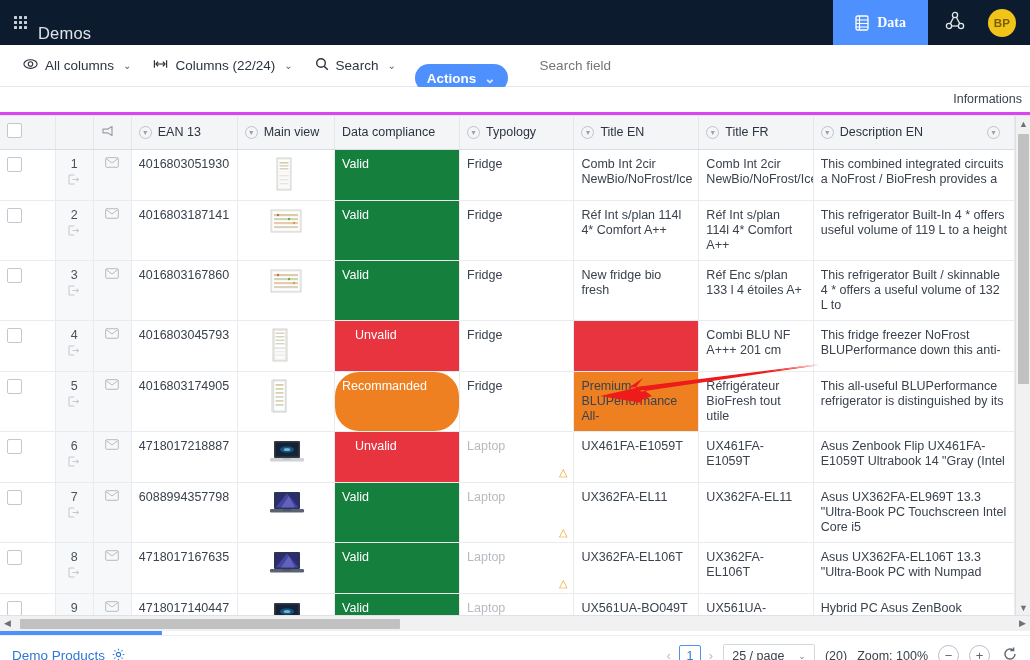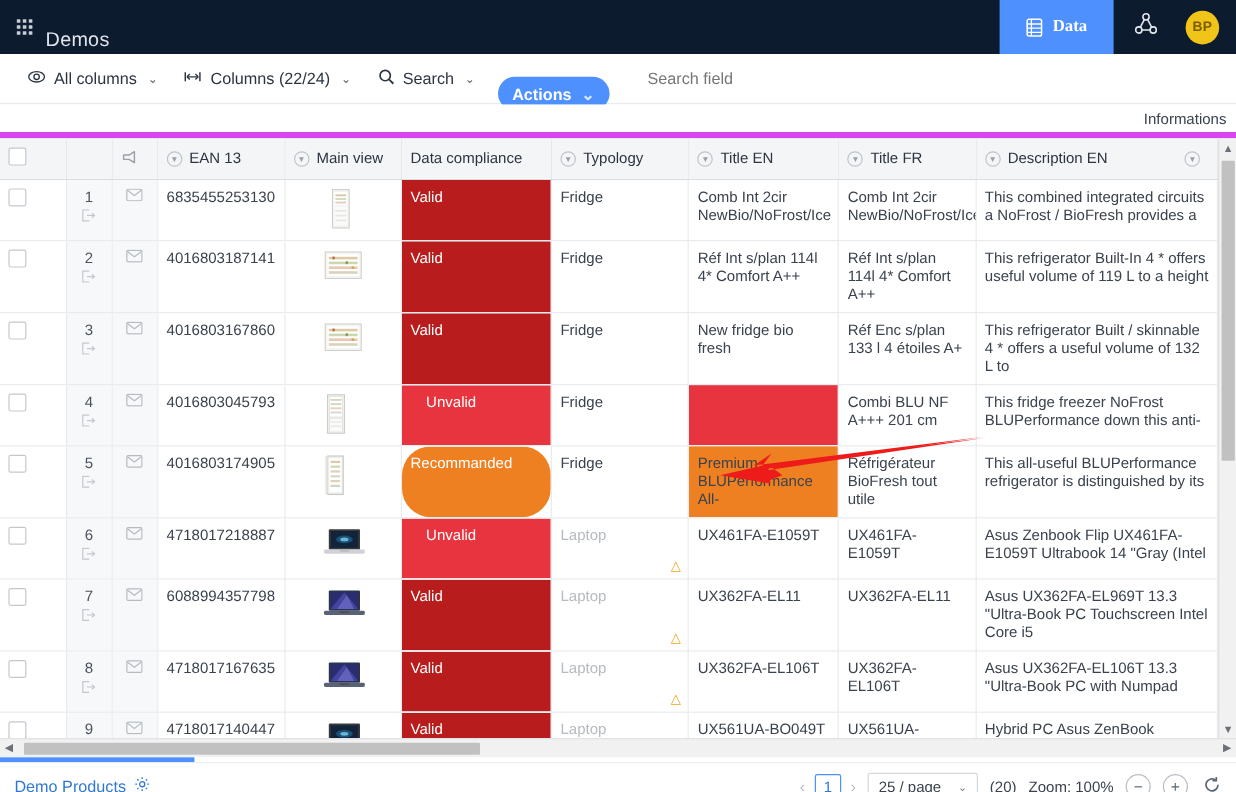--- a/index.html
+++ b/index.html
@@ -69,21 +69,21 @@
   }
   .tb-actions .caret { color: #dce9ff; }
   .tb-search-field {
     margin-left: 26px; font-size: 13.5px; color: #a9b0b8;
     border: none; outline: none; background: transparent; width: 200px;
   }
 
   
   .group-band {
     height: 28px; width: 1030px; background: #fff;
-    position: relative; border-bottom: 5px solid #d946ef;
+    position: relative; border-bottom: 3px solid #d946ef;
   }
   .group-label {
     position: absolute; right: 8px; top: 5px;
     font-size: 12.5px; color: #3a424d;
   }
 
   
   .table-wrap {
     width: 1030px; height: 500px;
     position: relative; overflow: hidden;
@@ -137,21 +137,21 @@
   .rownum { font-size: 12.5px; color: #4a525c; display:block; line-height:14px; }
   .rowicon { margin-top: 3px; display:block; }
   .muted { color: #b6bbc1; }
 
   
   .st {
     color: #ffffff; font-size: 12.5px;
     margin: -7px -7px; padding: 7px; height: calc(100% + 14px);
     display: block; min-height: 100%;
   }
-  .st-valid  { background: #b91c1c; }
+  .st-valid  { background: #15803d; }
   .st-unvalid{ background: #e8343f; padding-left: 20px; }
   .st-reco   { background: #ee8022; border-radius: 24px; }
   td.fill-red    { background: #e8343f; }
   td.fill-orange { background: #ee8022; color:#fff; }
 
   .warn {
     position: absolute; right: 6px; bottom: 4px;
     color: #e8a317; font-size: 11px; line-height: 1;
   }
 
@@ -379,21 +379,21 @@
             <span class="rowicon"><svg width="12" height="11" viewBox="0 0 12 11">
                 <path d="M6.4 1 L1 1 L1 10 L6.4 10" fill="none" stroke="#c3c8ce" stroke-width="1"></path>
                 <line x1="4.5" y1="5.5" x2="10.5" y2="5.5" stroke="#c3c8ce" stroke-width="1"></line>
                 <path d="M8.6 3.6 L10.8 5.5 L8.6 7.4" fill="none" stroke="#c3c8ce" stroke-width="1"></path>
               </svg></span>
           </td>
           <td class="c-mail"><span><svg width="14" height="11" viewBox="0 0 14 11">
                 <rect x="0.7" y="0.7" width="12.6" height="9.6" rx="1" fill="none" stroke="#b6bbc1" stroke-width="1"></rect>
                 <path d="M1.2 1.6 L7 6 L12.8 1.6" fill="none" stroke="#b6bbc1" stroke-width="1"></path>
               </svg></span></td>
-          <td class="c-ean">6835455253130</td>
+          <td class="c-ean">4016803051930</td>
           <td class="c-img"><span class="thumb"><svg width="30" height="34" viewBox="0 0 30 34">
                 <rect x="8" y="1" width="14" height="32" fill="#f2f2f0" stroke="#c9c9c5" stroke-width="0.8"></rect>
                 <rect x="9.5" y="3" width="11" height="11" fill="#fff"></rect>
                 <rect x="9.5" y="15" width="11" height="16" fill="#fafafa"></rect>
                 <rect x="10.5" y="5" width="9" height="1.6" fill="#d8c9a8"></rect>
                 <rect x="10.5" y="8" width="9" height="1.6" fill="#cfd9c2"></rect>
                 <rect x="10.5" y="11" width="9" height="1.6" fill="#e2cfc0"></rect>
                 <rect x="10.5" y="18" width="9" height="1.4" fill="#e6e6e2"></rect>
                 <rect x="10.5" y="22" width="9" height="1.4" fill="#e6e6e2"></rect>
                 <rect x="10.5" y="26" width="9" height="1.4" fill="#e6e6e2"></rect>

